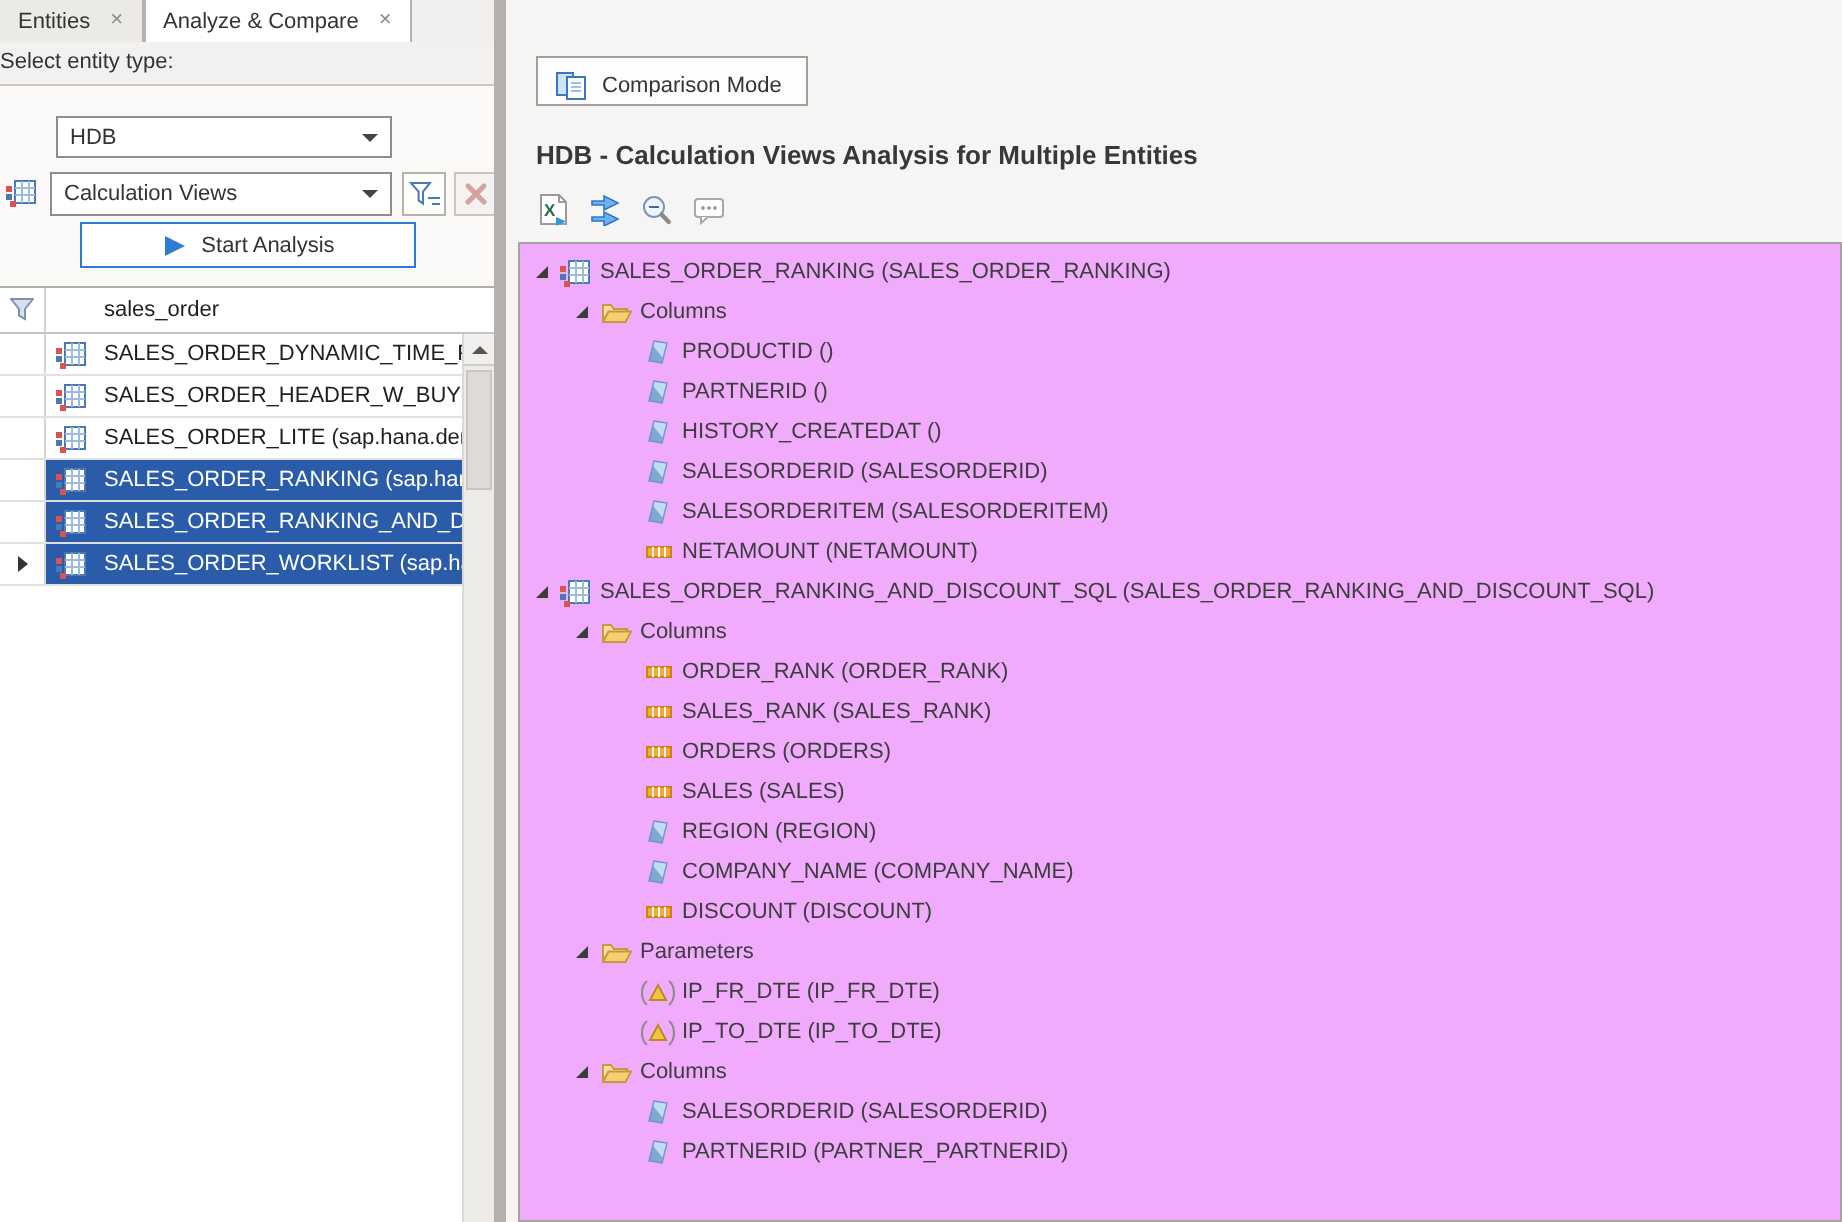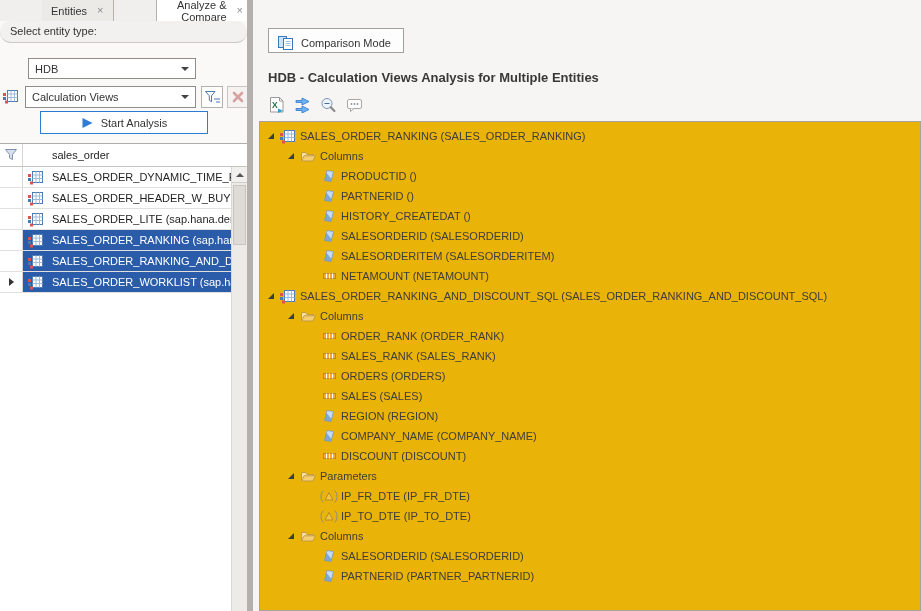--- a/index.html
+++ b/index.html
@@ -4,26 +4,26 @@
 <style>
   html,body{margin:0;padding:0;}
   body{
     width:921px;height:611px;position:relative;overflow:hidden;
     font-family:"Liberation Sans","DejaVu Sans",sans-serif;
     font-size:11px;color:#333;background:#fff;
     -webkit-font-smoothing:antialiased;
   }
   
   .tabstrip{position:absolute;left:0;top:0;width:253px;height:21px;background:#f0efed;border-bottom:1px solid #b5b1ad;display:flex;align-items:stretch;}
-  .tab{display:flex;align-items:center;padding:0 9px;background:#eceae7;border-right:1px solid #b5b1ad;cursor:default;margin-left:42px;}
+  .tab{display:flex;align-items:center;padding:0 9px;background:#eceae7;border-right:1px solid #b5b1ad;cursor:default;}
   .tab.active{background:#ffffff;border-left:1px solid #b5b1ad;text-align:right;}
   .tab .close{margin-left:10px;color:#8a8a8a;font-size:11px;line-height:1;}
   
   .left-panel{position:absolute;left:0;top:21px;width:247px;bottom:0;background:#faf9f8;}
-  .section-header{height:21px;line-height:21px;background:#f2f1ef;border-bottom:1px solid #ccc9c5;padding-left:10px;color:#333;border-radius:11px;}
+  .section-header{height:21px;line-height:21px;background:#f2f1ef;border-bottom:1px solid #ccc9c5;color:#333;}
   .dropdown{position:absolute;height:21px;background:#fff;border:1px solid #8f8d8a;display:flex;align-items:center;padding:0 6px;box-sizing:border-box;}
   .dropdown .val{flex:1;white-space:nowrap;overflow:hidden;}
   .chev{width:0;height:0;border-left:4px solid transparent;border-right:4px solid transparent;border-top:4px solid #444;}
   .dd-hdb{left:28px;top:37px;width:168px;}
   .dd-views{left:25px;top:65px;width:171px;height:22px;}
   .mini-btn{position:absolute;width:22px;height:22px;box-sizing:border-box;background:#fdfdfc;border:1px solid #b3b0ad;display:flex;align-items:center;justify-content:center;}
   .btn-filter{left:201px;top:65px;}
   .btn-clear{left:227px;top:65px;background:#f4f3f1;border-color:#c9c6c2;}
   .cv-small-icon{position:absolute;left:3px;top:68px;}
   .start-btn{position:absolute;left:40px;top:90px;width:168px;height:23px;box-sizing:border-box;background:#fff;border:1px solid #2b7cd3;display:flex;align-items:center;justify-content:center;gap:7px;color:#333;}
@@ -41,21 +41,21 @@
   .upbtn .tri{width:0;height:0;border-left:4px solid transparent;border-right:4px solid transparent;border-bottom:4px solid #555;}
   .vscroll .thumb{position:absolute;left:1px;right:1px;top:18px;height:58px;background:#dedbd7;border:1px solid #c9c6c2;}
   
   .divider{position:absolute;left:247px;top:0;width:6px;bottom:0;background:#b3b0ad;}
   
   .right-panel{position:absolute;left:253px;top:0;right:0;bottom:0;background:#f6f5f3;}
   .cmp-btn{position:absolute;left:15px;top:28px;height:25px;box-sizing:border-box;background:#fdfdfd;border:1px solid #a3a09c;display:flex;align-items:center;gap:7px;padding:4px 12px 0 8px;color:#333;}
   .rp-title{position:absolute;left:15px;top:70px;font-size:13px;font-weight:bold;color:#383838;white-space:nowrap;}
   .rp-toolbar{position:absolute;left:13px;top:95px;display:flex;gap:5px;}
   .tool-btn{width:21px;height:20px;display:flex;align-items:center;justify-content:center;background:transparent;border:none;padding:0;}
-  .tree-box{position:absolute;left:6px;top:121px;right:0;bottom:0;background:#eab308;border:1px solid #a6a29e;box-sizing:border-box;overflow:hidden;}
+  .tree-box{position:absolute;left:6px;top:121px;right:0;bottom:0;background:#f0abfc;border:1px solid #a6a29e;box-sizing:border-box;overflow:hidden;}
   .tree-rows{padding-top:4px;}
   .tree-row{height:20px;display:flex;align-items:center;white-space:nowrap;color:#3d3d3d;}
   .tree-row.lvl0{padding-left:8px;}
   .tree-row.lvl1{padding-left:28px;}
   .tree-row.lvl2{padding-left:60px;}
   .expander{width:11px;flex:none;display:flex;align-items:center;}
   .expander .exp-tri{width:0;height:0;border-left:6px solid transparent;border-bottom:6px solid #3c3c3c;}
   .node-icon{flex:none;display:flex;align-items:center;justify-content:center;min-width:18px;margin-right:3px;}
   .tree-label{overflow:hidden;}
   svg{display:block;}

